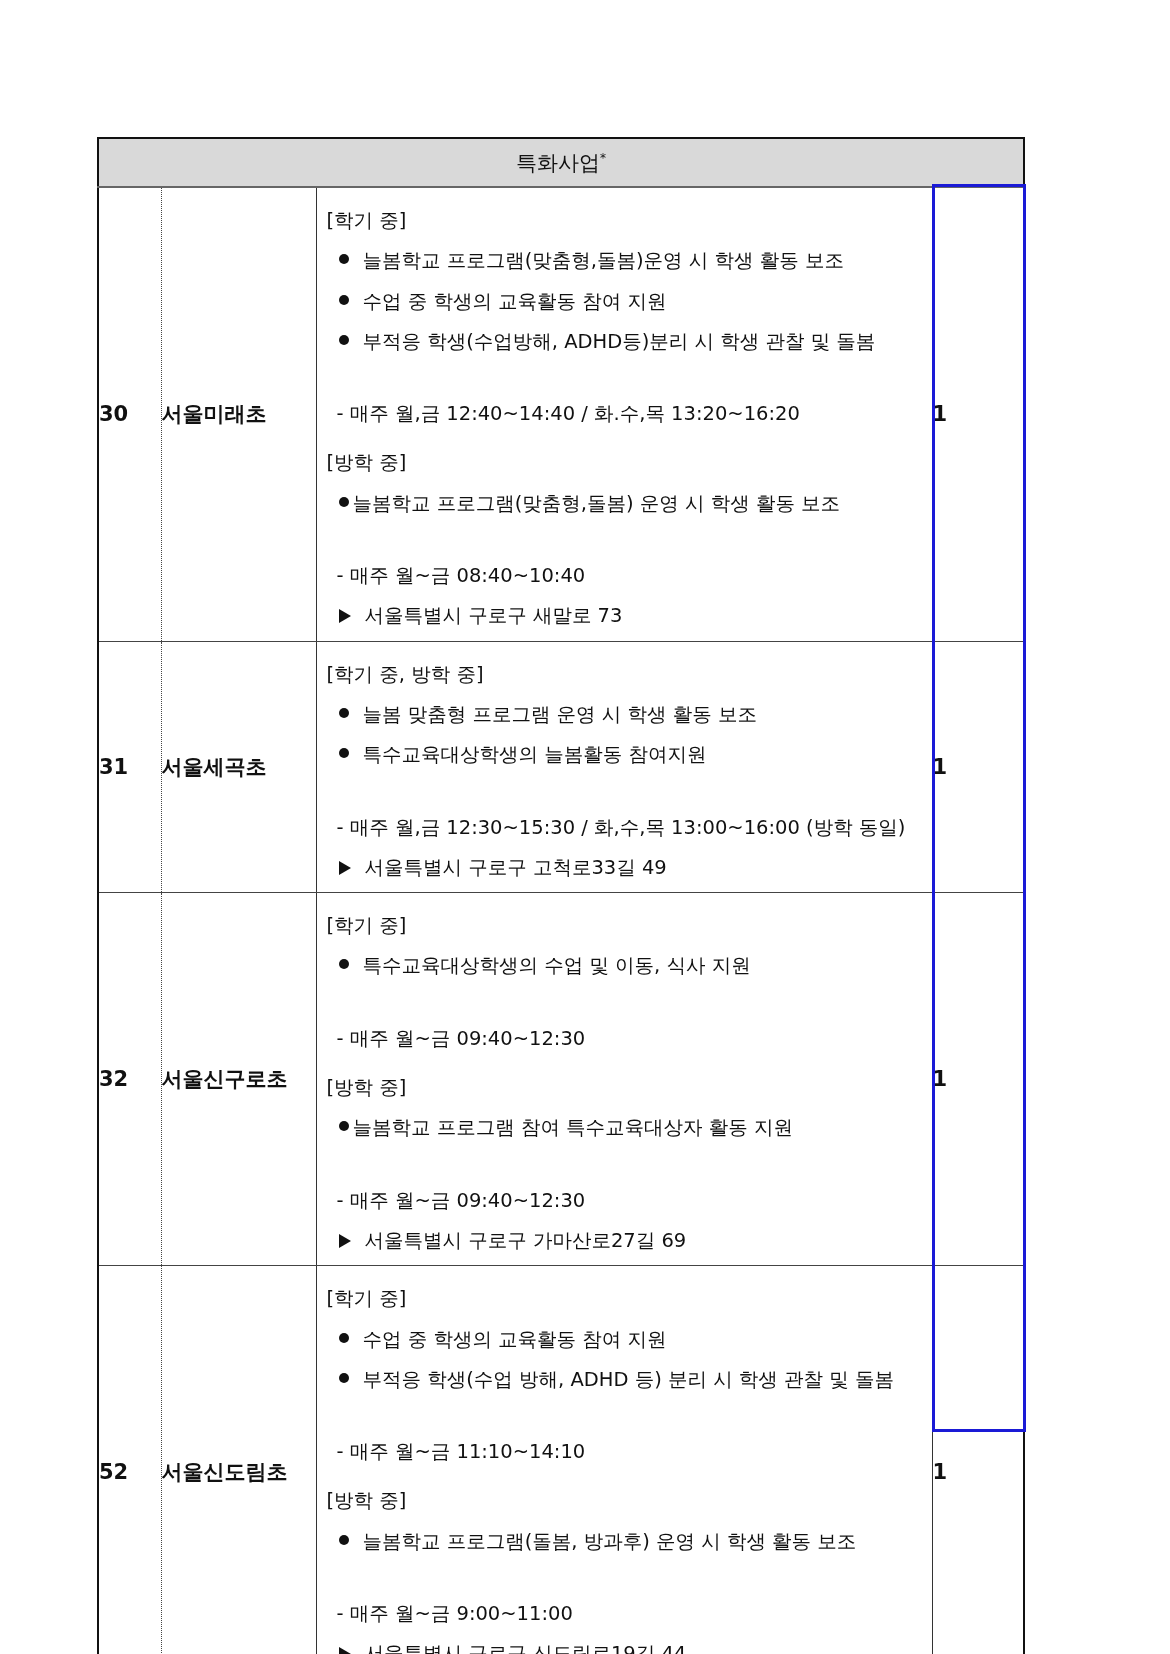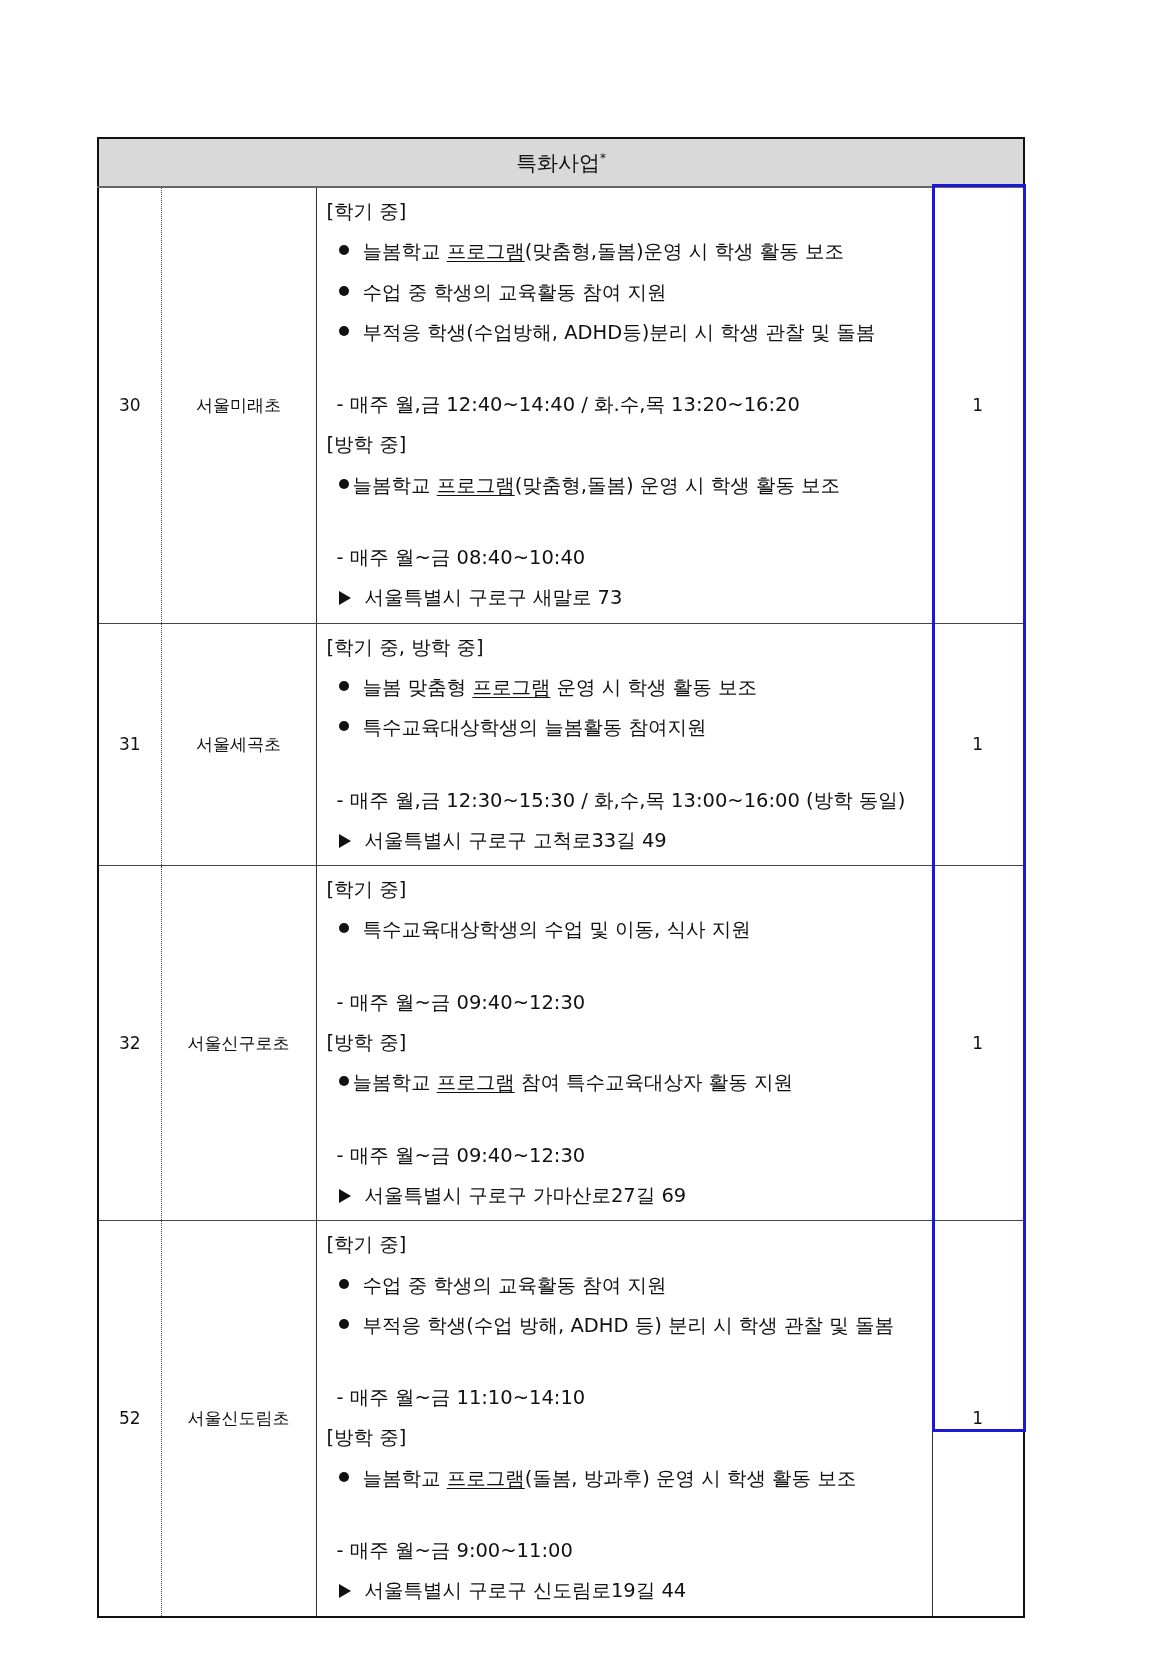--- a/index.html
+++ b/index.html
@@ -20,31 +20,31 @@
     background: #d9d9d9; height: 35px; text-align: center; font-size: 17px;
     border-bottom: 2px solid #555;
   }
   .col-no { width: 63px; }
   .col-place { width: 155px; }
   .col-detail { width: 616px; }
   .col-count { width: 92px; }
   .b-dot { border-right: 1px dotted #444; }
   .b-solid { border-right: 1px solid #333; }
   .row td { border-bottom: 1px solid #444; vertical-align: middle; }
-  .row td.no, .row td.place, .row td.count { text-align: center; font-size: 17px; }
+  .row td.no, .row td.place, .row td.count { font-size: 21px; font-weight: bold; }
   .detail { padding: 4px 0 4px 10px !important; font-size: 19.5px; }
   .line { height: 40.3px; line-height: 40.3px; white-space: nowrap; }
-  .section { padding-left: 0; }
+  .section { padding-left: 0; margin-top: 9px; }
   .bullet { padding-left: 12px; }
   .bullet .dot { display: inline-block; width: 10px; height: 10px; background: #111; border-radius: 50%; margin-right: 14px; vertical-align: 3px; }
   .bullet.tight .dot { margin-right: 4px; }
   .sched { padding-left: 10px; margin-top: 32px; }
   .addr { padding-left: 12px; }
   .addr .tri { display: inline-block; width: 0; height: 0; border-top: 7px solid transparent; border-bottom: 7px solid transparent; border-left: 12px solid #111; margin-right: 14px; vertical-align: -1px; }
-  .ul { text-decoration: underline; text-underline-offset: 3px; }
+  .ul { text-underline-offset: 3px; }
   .highlight {
     position: absolute; left: 932px; top: 184px; width: 88px; height: 1242px;
     border: 3px solid #1a1ad6; pointer-events: none;
   }
 </style>
 </head>
 <body>
 
 <div class="page">
   <table class="main">

